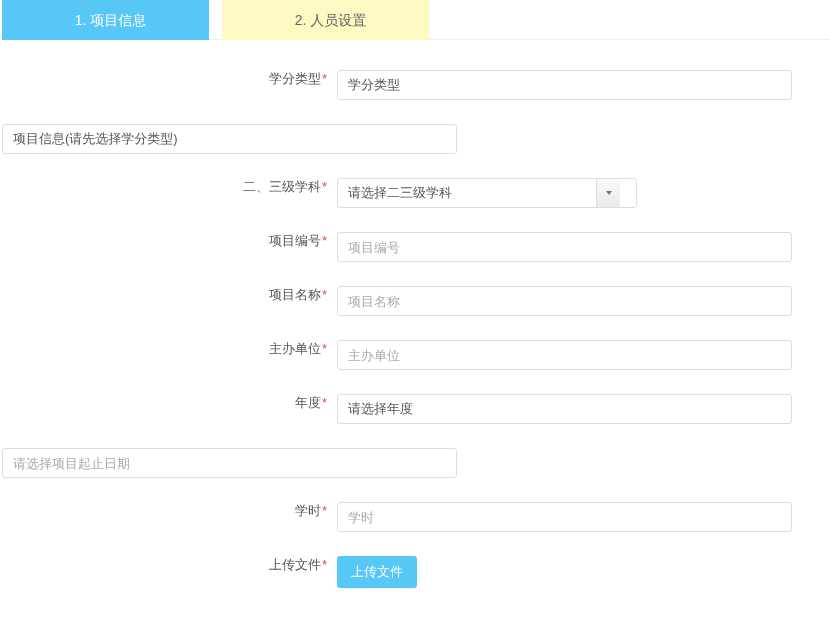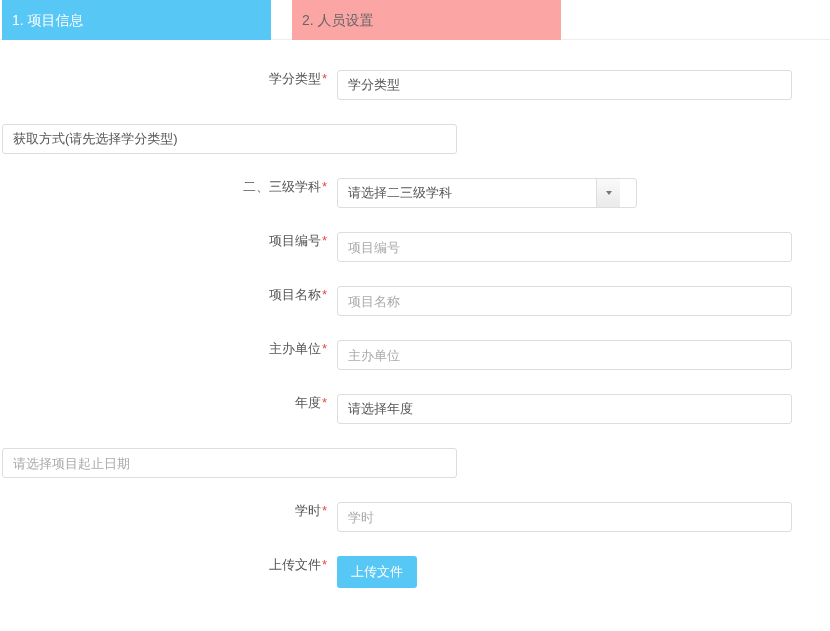--- a/index.html
+++ b/index.html
@@ -13,34 +13,34 @@
       color: #555;
       background: #fff;
       width: 830px;
     }
     .tabs {
       display: flex;
       padding-left: 2px;
     }
     .tab {
       padding: 10px 0;
-      width: 269px;
-      margin-right: 21px;
-      text-align: left;
+      width: 207px;
+      margin-right: 13px;
+      text-align: center;
       padding-left: 10px;
       cursor: pointer;
       font-size: 14px;
       line-height: 20px;
     }
     .tab.active {
       background: #57c7f5;
       color: #fff;
     }
     .tab.inactive {
-      background: #fca5a5;
+      background: #fef9c3;
       color: #666;
     }
     .form-container {
       background: #fff;
       border-top: 1px solid #eee;
       margin-top: -1px;
       padding-top: 30px;
       padding-left: 2px;
     }
     .form-row {
@@ -143,21 +143,21 @@
     <div class="form-control">
       <div class="dropdown">
         <span class="dropdown-text">学分类型</span>
       </div>
     </div>
   </div>
 
   <div class="form-row">
     <div class="form-control">
       <div class="dropdown">
-        <span class="dropdown-text">获取方式(请先选择学分类型)</span>
+        <span class="dropdown-text">项目信息(请先选择学分类型)</span>
       </div>
     </div>
   </div>
 
   <div class="form-row">
     <div class="form-label">
       <span>二、三级学科</span><span class="required">*</span>
     </div>
     <div class="form-control">
       <div class="dropdown small">

